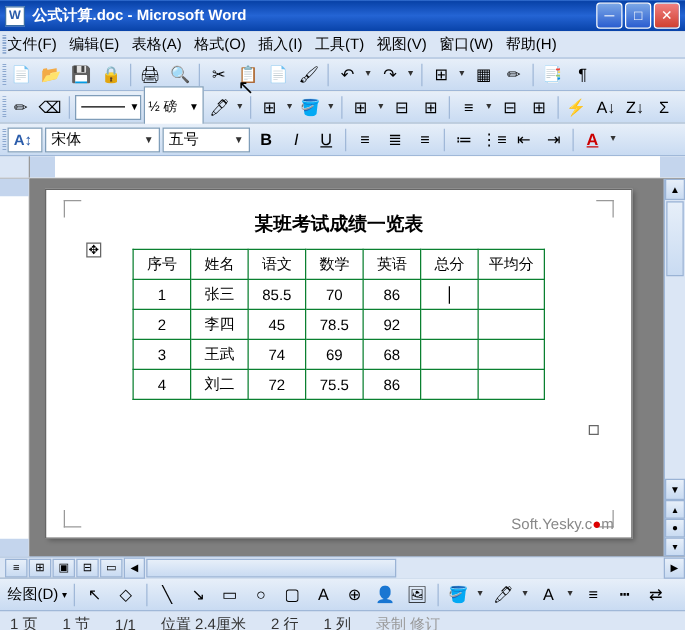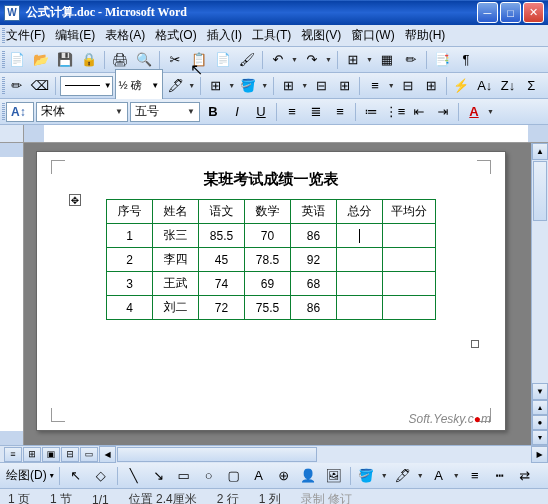--- a/index.html
+++ b/index.html
@@ -1,21 +1,21 @@
 <!DOCTYPE html>
 <html><head>
 <meta charset="utf-8">
 <style>
 * { margin: 0; padding: 0; box-sizing: border-box; font-family: "SimSun", "宋体", sans-serif; }
 body { background: #ece9d8; width: 548px; height: 504px; overflow: hidden; font-size: 11px; }
 
 
 .titlebar { background: linear-gradient(to bottom, #3b77d8, #0842a8 5%, #2464d4 50%, #0842a8); height: 25px; display: flex; align-items: center; padding: 0 4px; color: #fff; }
 .titlebar .app-icon { width: 16px; height: 16px; background: #fff; border: 1px solid #3a6ea5; margin-right: 6px; display: flex; align-items: center; justify-content: center; font-size: 10px; color: #2a5caa; font-weight: bold; }
-.titlebar .title-text { flex: 1; font-size: 12px; font-weight: bold; font-family: Liberation Serif, serif; }
+.titlebar .title-text { flex: 1; font-size: 12px; font-weight: bold; }
 .winbtns { display: flex; gap: 2px; }
 .winbtn { width: 21px; height: 21px; border: 1px solid #fff; border-radius: 3px; display: flex; align-items: center; justify-content: center; font-size: 11px; color: #fff; }
 .winbtn.min, .winbtn.max { background: linear-gradient(to bottom, #7ba7e6, #2a5dd0); }
 .winbtn.close { background: linear-gradient(to bottom, #f08080, #d04030); }
 
 
 .menubar { background: #dbe6f5; border-bottom: 1px solid #a0b8d8; height: 22px; display: flex; align-items: center; padding: 0 6px; gap: 10px; position: relative; }
 .menubar::before { content: ""; position: absolute; left: 2px; top: 3px; bottom: 3px; width: 3px; background: repeating-linear-gradient(to bottom, #8ca8d0 0 1px, transparent 1px 2px); }
 .menu-item { color: #000; font-size: 12px; cursor: default; }
 
@@ -47,21 +47,21 @@
 .corner.br { bottom: 8px; right: 14px; border-bottom: 1px solid #999; border-right: 1px solid #999; }
 
 .doc-title { text-align: center; font-weight: bold; font-size: 15px; margin-bottom: 10px; color: #000000; }
 .doc-table { border-collapse: collapse; margin: 0 auto; }
 .doc-table th, .doc-table td { border: 1.5px solid #0a8030; padding: 3px 8px; font-size: 12px; text-align: center; min-width: 46px; color: #000; }
 .doc-table th { font-weight: normal; }
 .move-handle { position: absolute; left: 32px; top: 42px; width: 12px; height: 12px; border: 1px solid #666; display: flex; align-items: center; justify-content: center; font-size: 10px; }
 .resize-handle { position: absolute; right: 26px; bottom: 82px; width: 8px; height: 8px; border: 1px solid #666; }
 .cursor-bar { display:inline-block; width:1px; height:14px; background:#000; vertical-align:middle; }
 
-.watermark { position: absolute; right: 14px; bottom: 4px; font-size: 12px; color: #888; font-style: italic; }
+.watermark { position: absolute; right: 14px; bottom: 4px; font-size: 12px; color: #888; }
 .watermark .red { color: #d00; font-weight: bold; }
 
 
 .vscroll { position: absolute; right: 0; top: 0; bottom: 0; width: 17px; background: #dbe6f5; border-left: 1px solid #a0b8d8; display: flex; flex-direction: column; }
 .vscroll .arrow, .hscroll .arrow { background: linear-gradient(#e7eff9,#c9dbf2); border: 1px solid #9ab3d5; height: 17px; display:flex; align-items:center; justify-content:center; font-size:8px; }
 .vscroll .thumb { flex: 0 0 60px; background: linear-gradient(#e7eff9,#c9dbf2); border: 1px solid #9ab3d5; margin: 1px; }
 .vscroll .track { flex: 1; }
 .vscroll .navbtns { display:flex; flex-direction:column; }
 .vscroll .navbtns .arrow { height: 15px; }
 

